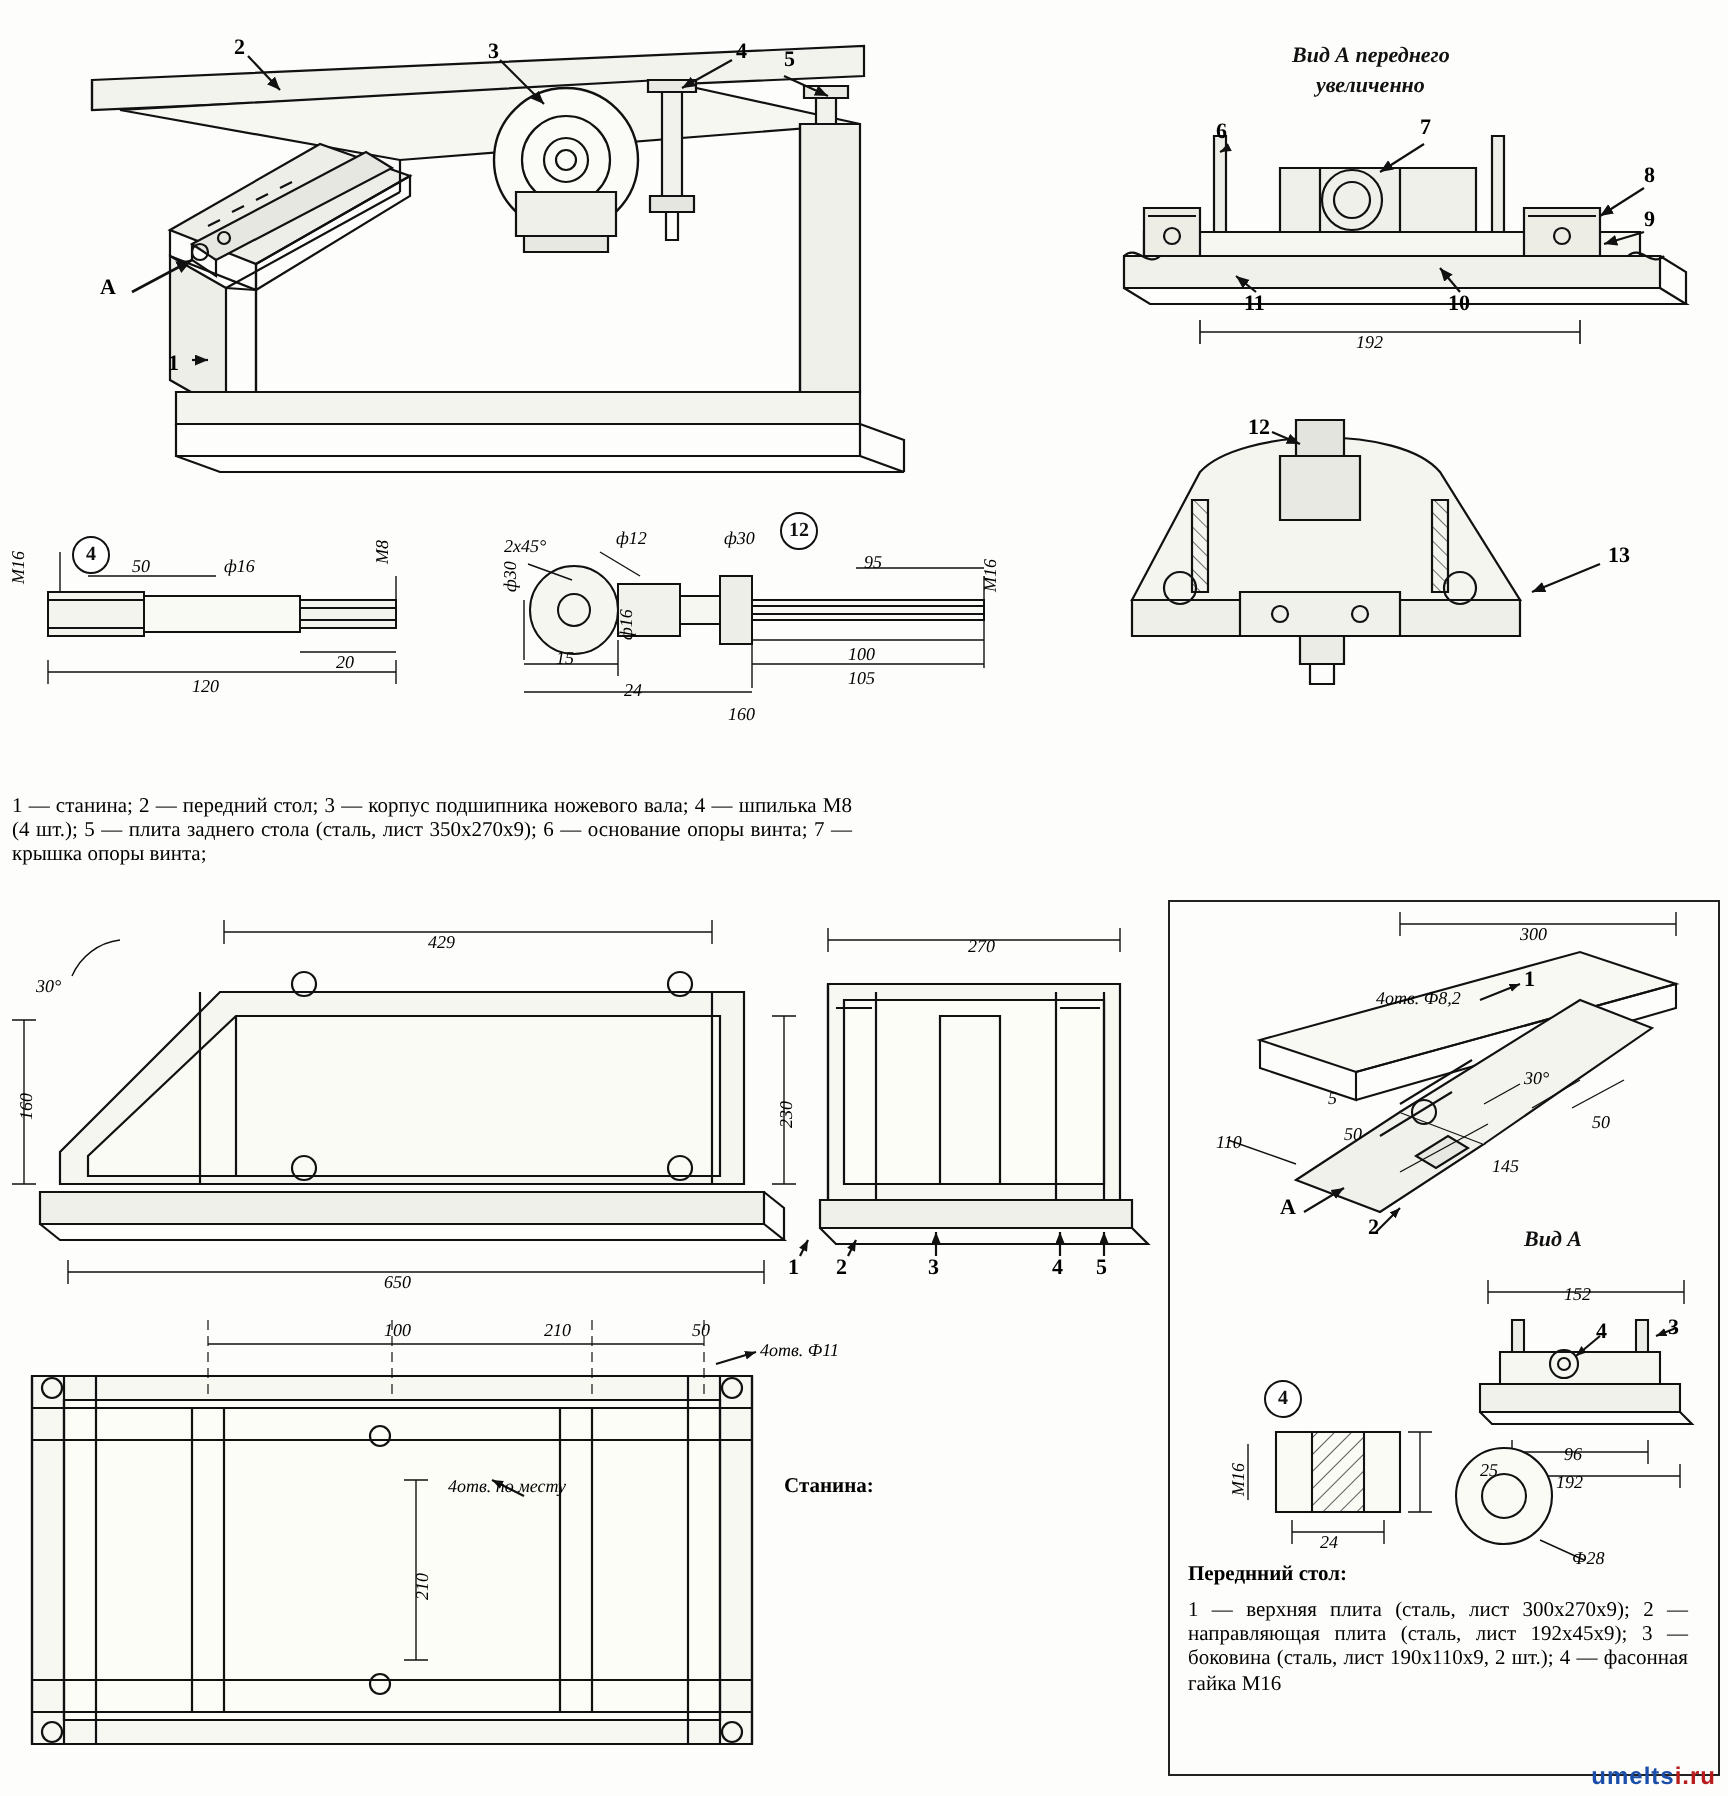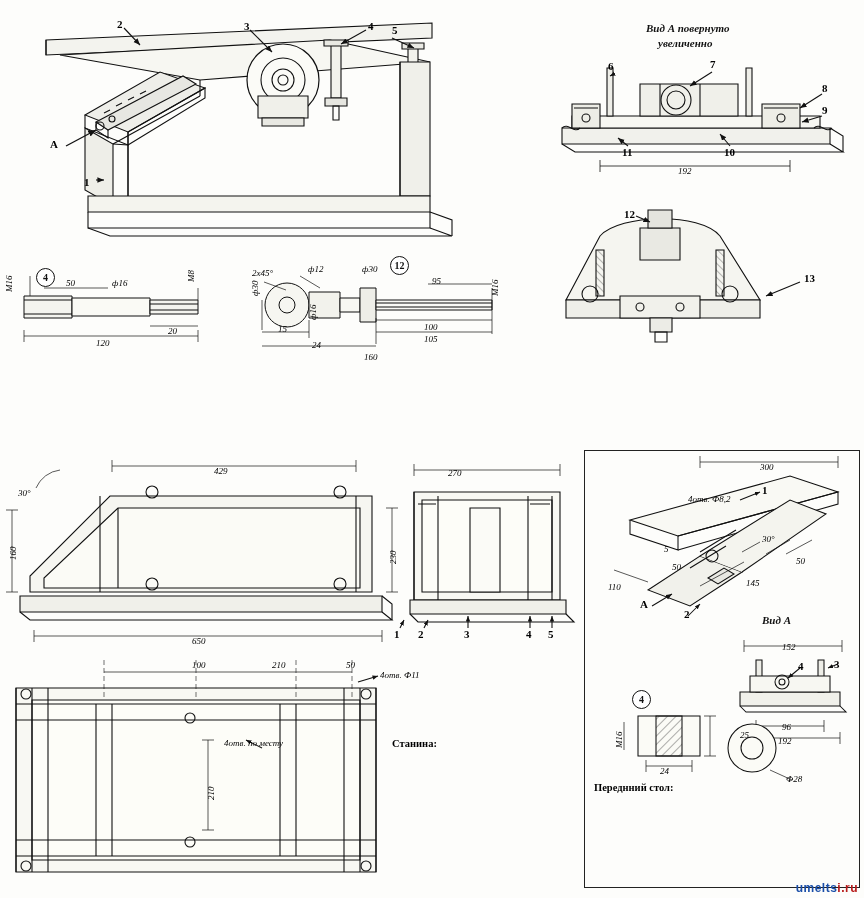--- a/index.html
+++ b/index.html
@@ -361,21 +361,21 @@
     </g>
   </svg>
 
   <div class="num" style="left:117px; top:18px;">2</div>
   <div class="num" style="left:244px; top:20px;">3</div>
   <div class="num" style="left:368px; top:20px;">4</div>
   <div class="num" style="left:392px; top:24px;">5</div>
   <div class="num" style="left:84px; top:176px;">1</div>
   <div class="num it" style="left:50px; top:138px;">A</div>
 
-  <div class="lbl it bold" style="left:646px; top:22px; font-size:11px;">Вид А  повернуто</div>
+  <div class="lbl it bold" style="left:646px; top:22px; font-size:11px;">Вид А  переднего</div>
   <div class="lbl it bold" style="left:658px; top:37px; font-size:11px;">увеличенно</div>
   <div class="num" style="left:608px; top:60px;">6</div>
   <div class="num" style="left:710px; top:58px;">7</div>
   <div class="num" style="left:822px; top:82px;">8</div>
   <div class="num" style="left:822px; top:104px;">9</div>
   <div class="num" style="left:622px; top:146px;">11</div>
   <div class="num" style="left:724px; top:146px;">10</div>
   <div class="dim" style="left:678px; top:166px;">192</div>
 
   <div class="num" style="left:624px; top:208px;">12</div>
@@ -396,48 +396,49 @@
   <div class="dim" style="left:250px; top:296px; transform:rotate(-90deg); transform-origin:left top;">ф30</div>
   <div class="dim" style="left:308px; top:320px; transform:rotate(-90deg); transform-origin:left top;">ф16</div>
   <div class="dim" style="left:278px; top:324px;">15</div>
   <div class="dim" style="left:312px; top:340px;">24</div>
   <div class="dim" style="left:364px; top:352px;">160</div>
   <div class="dim" style="left:424px; top:334px;">105</div>
   <div class="dim" style="left:424px; top:322px;">100</div>
   <div class="dim" style="left:432px; top:276px;">95</div>
   <div class="dim" style="left:490px; top:296px; transform:rotate(-90deg); transform-origin:left top;">М16</div>
 
+  <div class="txtblock" style="left:6px; top:398px; width:420px;">1 — станина; 2 — передний стол; 3 — корпус подшипника ножевого вала; 4 — шпилька М8 (4 шт.); 5 — плита заднего стола (сталь, лист 350х270х9); 6 — основание опоры винта; 7 — крышка опоры винта;</div>
 
   <div class="dim" style="left:214px; top:466px;">429</div>
   <div class="dim" style="left:18px; top:488px;">30°</div>
   <div class="dim" style="left:8px; top:560px; transform:rotate(-90deg); transform-origin:left top;">160</div>
   <div class="dim" style="left:192px; top:636px;">650</div>
   <div class="dim" style="left:388px; top:564px; transform:rotate(-90deg); transform-origin:left top;">230</div>
-  <div class="dim" style="left:448px; top:468px;">270</div>
+  <div class="dim" style="left:484px; top:468px;">270</div>
   <div class="num" style="left:394px; top:628px;">1</div>
   <div class="num" style="left:418px; top:628px;">2</div>
   <div class="num" style="left:464px; top:628px;">3</div>
   <div class="num" style="left:526px; top:628px;">4</div>
   <div class="num" style="left:548px; top:628px;">5</div>
 
   <div class="dim" style="left:192px; top:660px;">100</div>
   <div class="dim" style="left:272px; top:660px;">210</div>
   <div class="dim" style="left:346px; top:660px;">50</div>
   <div class="dim" style="left:206px; top:800px; transform:rotate(-90deg); transform-origin:left top;">210</div>
   <div class="dim" style="left:380px; top:670px;">4отв. Ф11</div>
   <div class="dim" style="left:224px; top:738px;">4отв. по месту</div>
 
   <div class="txtblock" style="left:392px; top:738px; width:180px; font-weight:bold;">Станина:</div>
 
   <div class="framebox" style="left:584px; top:450px; width:274px; height:436px;"></div>
 
   <div class="dim" style="left:760px; top:462px;">300</div>
   <div class="dim" style="left:688px; top:494px;">4отв. Ф8,2</div>
   <div class="dim" style="left:762px; top:534px;">30°</div>
-  <div class="dim" style="left:608px; top:582px;">110</div>
+  <div class="dim" style="left:608px; top:566px;">110</div>
   <div class="dim" style="left:672px; top:562px;">50</div>
   <div class="dim" style="left:664px; top:544px;">5</div>
   <div class="dim" style="left:746px; top:578px;">145</div>
   <div class="dim" style="left:796px; top:556px;">50</div>
   <div class="dim" style="left:782px; top:642px;">152</div>
   <div class="dim" style="left:782px; top:722px;font-style:italic;">96</div>
   <div class="dim" style="left:778px; top:736px;">192</div>
   <div class="dim" style="left:614px; top:748px; transform:rotate(-90deg); transform-origin:left top;">М16</div>
   <div class="dim" style="left:660px; top:766px;">24</div>
   <div class="dim" style="left:712px; top:730px;margin-left:28px;">25</div>
@@ -445,15 +446,16 @@
 
   <div class="num" style="left:762px; top:484px;">1</div>
   <div class="num" style="left:684px; top:608px;">2</div>
   <div class="num" style="left:834px; top:658px;">3</div>
   <div class="num" style="left:798px; top:660px;">4</div>
   <div class="num it" style="left:640px; top:598px;">A</div>
   <div class="lbl it bold" style="left:762px; top:614px; font-size:11px;">Вид А</div>
   <div class="circnum" style="left:632px; top:690px;">4</div>
 
   <div class="txtblock" style="left:594px; top:782px; width:250px; font-weight:bold;">Переднний стол:</div>
+  <div class="txtblock" style="left:594px; top:800px; width:250px;">1 — верхняя плита (сталь, лист 300х270х9); 2 — направляющая плита (сталь, лист 192х45х9); 3 — боковина (сталь, лист 190х110х9, 2 шт.); 4 — фасонная гайка М16</div>
 
   <div class="wm"><span class="b">umelts</span><span class="r">i.ru</span></div>
 </div>
 
 </body></html>

